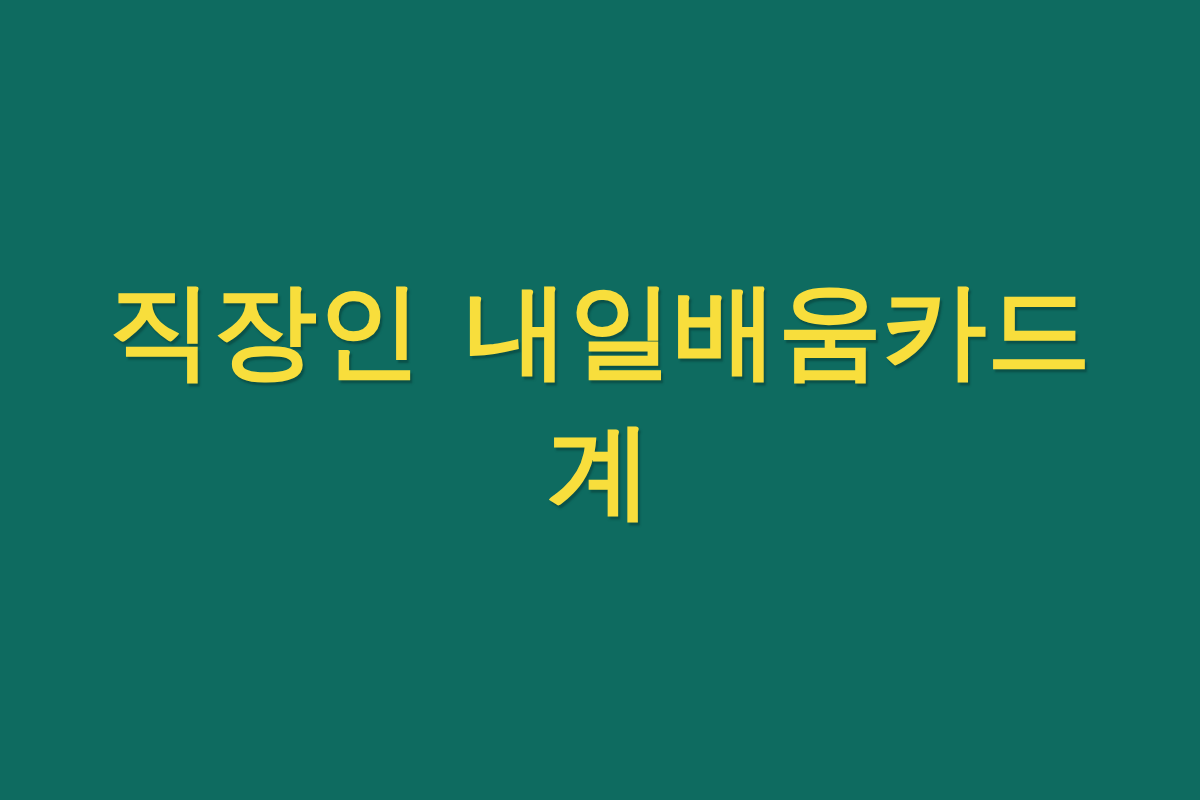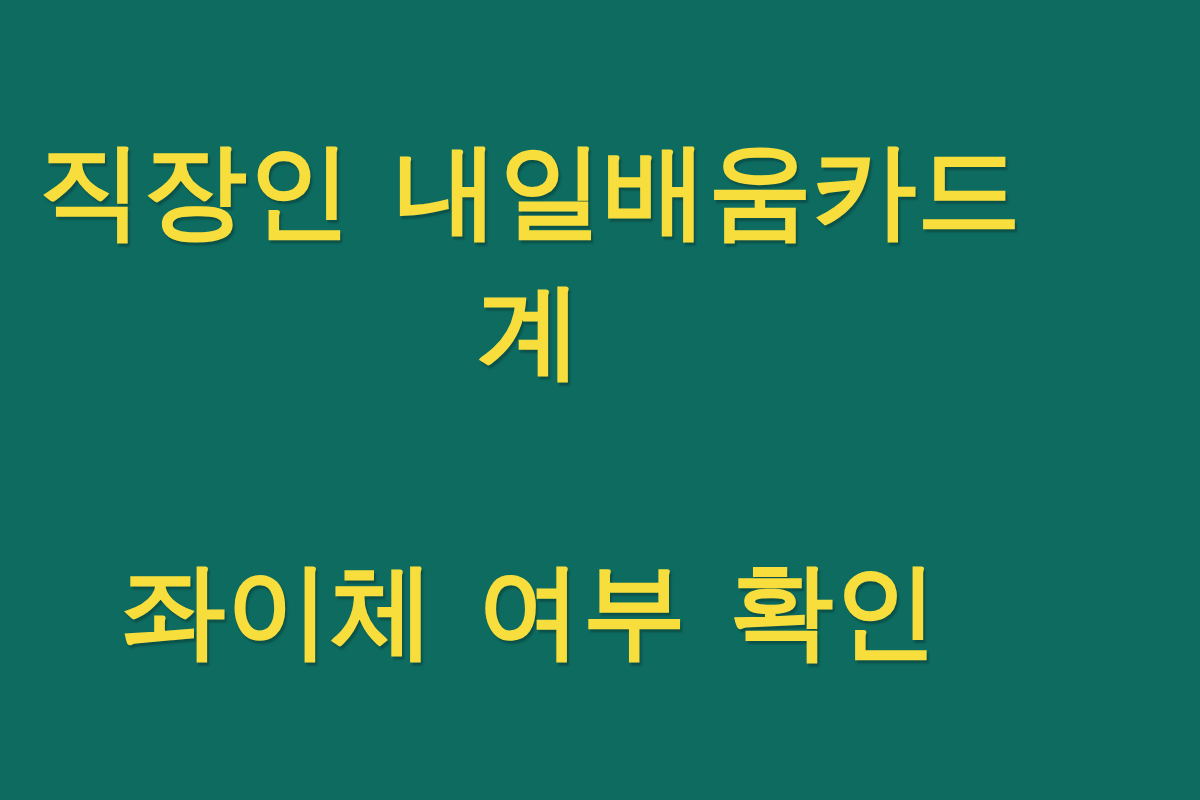--- a/index.html
+++ b/index.html
@@ -14,21 +14,21 @@
     font-family: "Liberation Sans", "DejaVu Sans", sans-serif;
   }
 
   #banner {
     position: relative;
     width: 1200px;
     height: 800px;
     background: #0E6B60;
     display: flex;
     align-items: center;
-    justify-content: flex-start;
+    justify-content: center;
     box-sizing: border-box;
   }
 
   #headline {
     width: 1060px;
     text-align: center;
     color: #F8DE3C;
     font-family: "DejaVu Sans", "Liberation Sans", sans-serif;
     font-weight: 700;
     font-size: 104px;
@@ -45,15 +45,14 @@
   .headline-line {
     display: block;
   }
 </style>
 </head>
 <body>
 
 <div id="banner" style="background: rgb(14, 107, 96);">
   <div id="headline" style="color: rgb(248, 222, 60); text-shadow: rgba(8, 60, 54, 0.55) 2px 3px 2px;">
     <span class="headline-line">직장인 내일배움카드 계</span>
-    <span class="headline-line">좌이체 여부 확인</span>
   </div>
 </div>
 
 </body></html>

